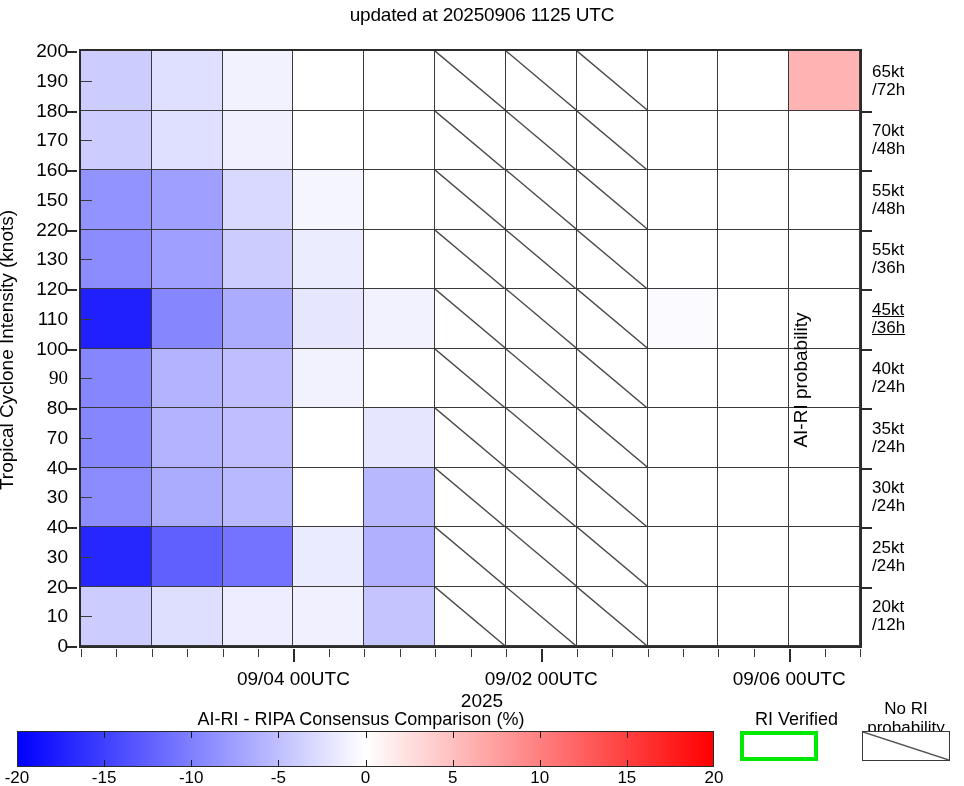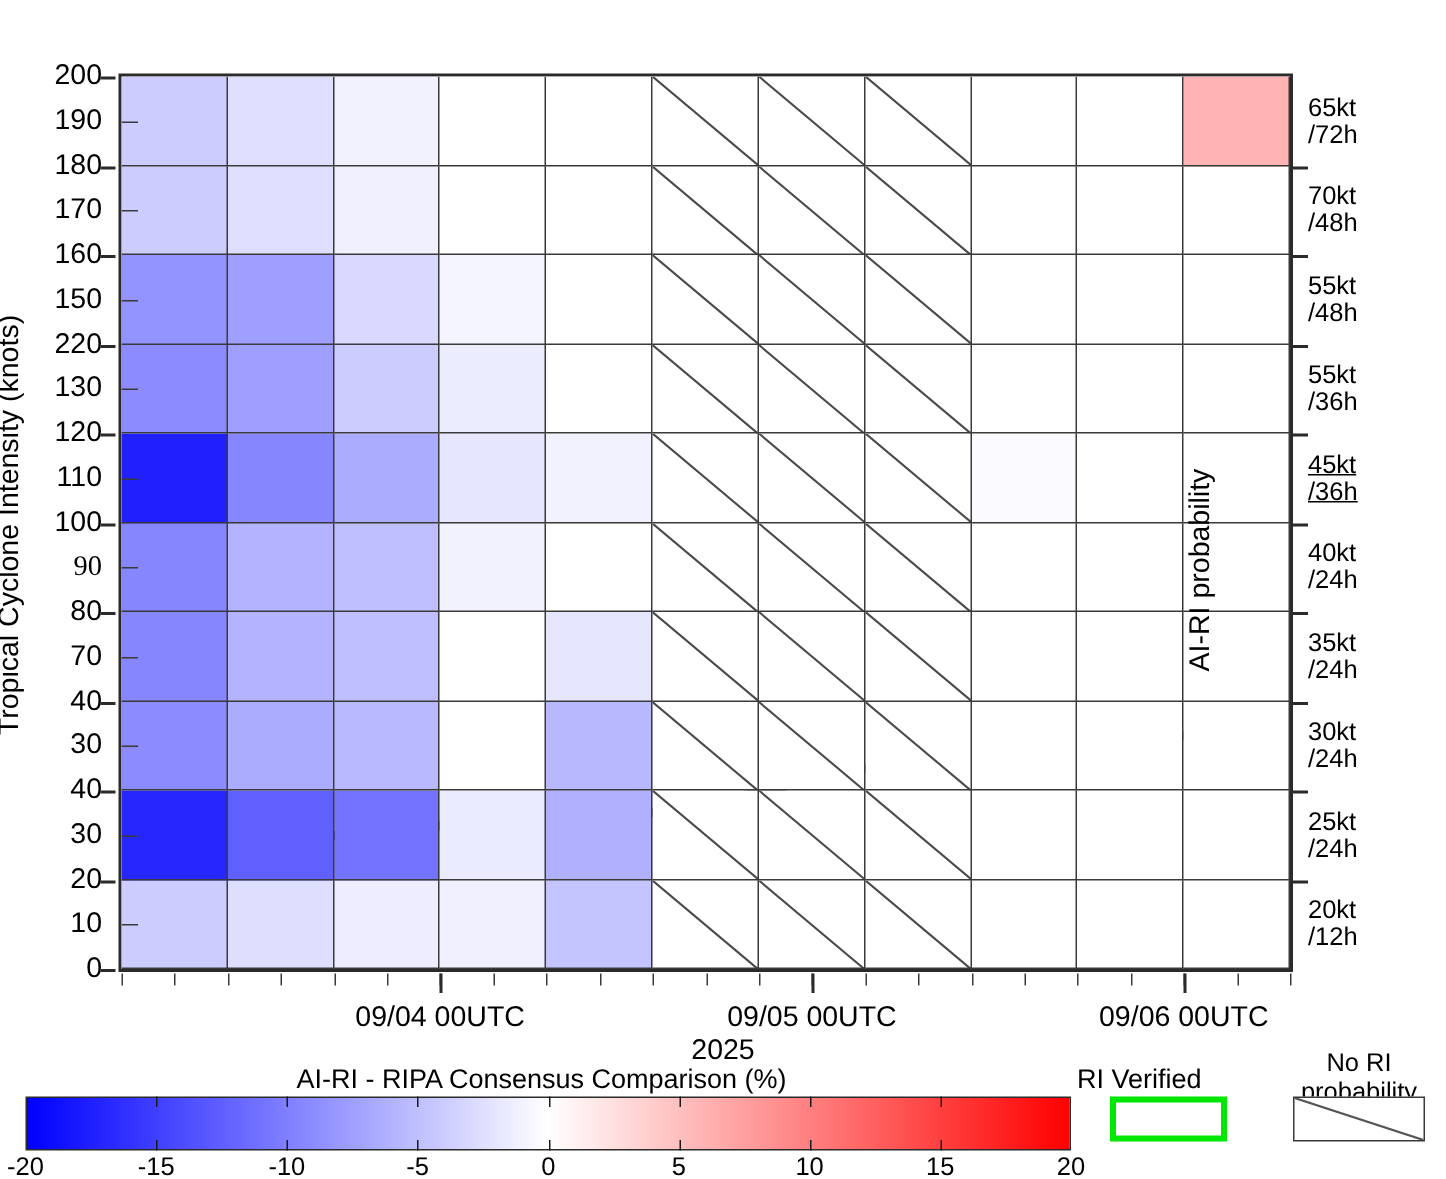--- a/index.html
+++ b/index.html
@@ -228,21 +228,21 @@
     transform: translateX(-50%);
     white-space: nowrap;
   }
 
   
   #ri-verified-label {
     position: absolute;
     left: 718px;
     top: 709px;
     width: 120px;
-    text-align: left;
+    text-align: right;
     font-size: 18px;
   }
   #ri-verified-box {
     position: absolute;
     left: 740px;
     top: 731px;
     width: 78px;
     height: 30px;
     box-sizing: border-box;
     border: 4px solid #00e800;
@@ -266,20 +266,21 @@
     box-sizing: border-box;
     border: 1px solid #3a3a3a;
     background: #ffffff;
   }
   #no-ri-box svg { display: block; }
 </style>
 </head>
 <body>
 
 <div id="title-block">
+  <span class="tline">updated at 20250906 1125 UTC</span>
 </div>
 
 <div id="ylabel-axis">Tropical Cyclone Intensity (knots)</div>
 <div id="ylabels">
     <div class="yl" style="top: 646px;">0</div>
     <div style="position: absolute; left: 67px; top: 646px; width: 10px; border-top: 2px solid rgb(43, 43, 43);"></div>
     <div class="yl" style="top: 616.25px;">10</div>
     <div class="yl" style="top: 586.5px;">20</div>
     <div style="position: absolute; left: 67px; top: 586.5px; width: 10px; border-top: 2px solid rgb(43, 43, 43);"></div>
     <div class="yl" style="top: 556.75px;">30</div>
@@ -745,21 +746,21 @@
     <div class="xtick-minor" style="left: 674.773px;"></div>
     <div class="xtick-minor" style="left: 710.182px;"></div>
     <div class="xtick-minor" style="left: 745.591px;"></div>
     <div class="xtick-minor" style="left: 781px;"></div>
     <div class="xtick-major" style="left: 214.433px;"></div>
     <div class="xtick-major" style="left: 462.311px;"></div>
     <div class="xtick-major" style="left: 710.189px;"></div>
   </div>
 <div id="xlabels">
     <div class="xl" style="left: 293.433px;">09/04 00UTC</div>
-    <div class="xl" style="left: 541.311px;">09/05 00UTC</div>
+    <div class="xl" style="left: 541.311px;">09/02 00UTC</div>
     <div class="xl" style="left: 789.189px;">09/06 00UTC</div>
   </div>
 <div id="year-label">2025</div>
 
 <div id="cbar-title">AI-RI - RIPA Consensus Comparison (%)</div>
 <div id="cbar" style="background: linear-gradient(to right, rgb(0, 0, 255) 0%, rgb(255, 255, 255) 50%, rgb(255, 0, 0) 100%);"></div>
 <div id="cbar-ticks">
     <div class="cbt" style="left: 87.125px;"></div>
     <div class="cbb" style="left: 87.125px;"></div>
     <div class="cbt" style="left: 174.25px;"></div>

